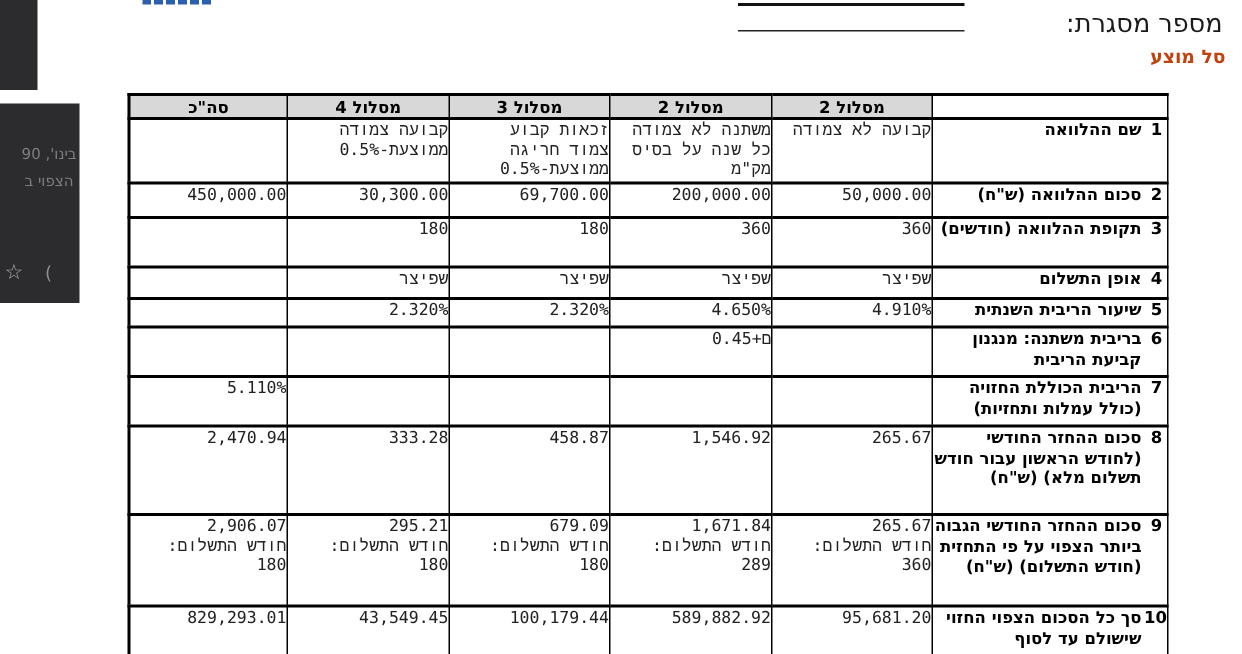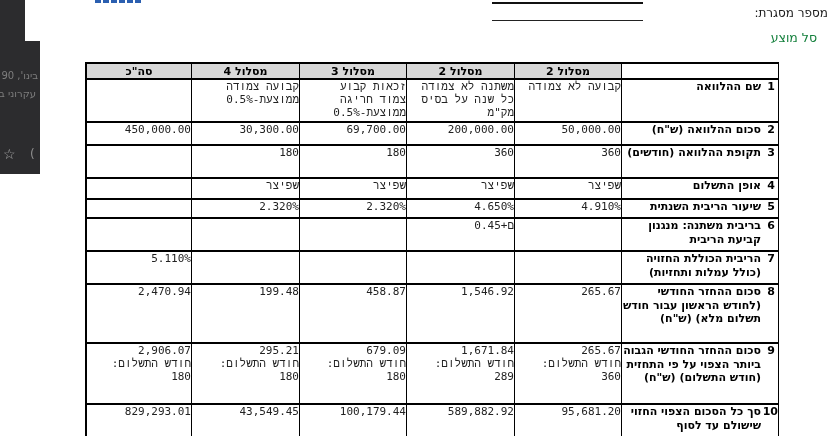--- a/index.html
+++ b/index.html
@@ -2,38 +2,38 @@
 <html lang="he"><head>
 <meta charset="utf-8">
 <style>
   html,body{margin:0;padding:0;}
   body{
     position:relative;width:828px;height:436px;overflow:hidden;background:#ffffff;
     font-family:"DejaVu Sans","Liberation Sans",sans-serif;
   }
   
   .backdrop-a{position:absolute;left:0;top:0;width:25px;height:60px;background:#2c2c2e;}
-  .backdrop-b{position:absolute;left:0;top:41px;width:40px;height:133px;background:#2c2c2e;overflow:hidden;}
+  .backdrop-b{position:absolute;left:0;top:69px;width:53px;height:133px;background:#2c2c2e;overflow:hidden;}
   .bg-frag{position:absolute;color:#7e7e7e;font-size:10px;direction:rtl;white-space:nowrap;}
   .bg-frag.l1{right:2px;top:29px;}
   .bg-frag.l2{right:4px;top:47px;}
   .bg-star{position:absolute;left:3px;top:105px;color:#a9a9a9;font-size:14px;}
   .bg-paren{position:absolute;left:30px;top:106px;color:#8f8f8f;font-size:12px;}
 
   
   .link-frag{
     position:absolute;left:95px;top:0;width:47px;height:3px;
     background:repeating-linear-gradient(90deg,#2b5fb0 0 6px,#ffffff 6px 8px);
   }
 
   
   .rule1{position:absolute;left:492px;top:2px;width:151px;height:2px;background:#111;}
   .rule2{position:absolute;left:492px;top:20px;width:151px;height:1px;background:#222;}
-  .frame-label{position:absolute;right:0;top:6px;font-size:12px;color:#1a1a1a;direction:rtl;}
-  .section-title{position:absolute;right:11px;top:30px;font-size:12.5px;font-weight:400;color:#15803d;direction:rtl;margin-left:12px;}
+  .frame-label{position:absolute;right:13px;top:6px;font-size:17px;color:#1a1a1a;direction:rtl;}
+  .section-title{position:absolute;right:11px;top:30px;font-size:12.5px;font-weight:700;color:#c2410c;direction:rtl;margin-left:12px;}
 
   
   table.offer{
     position:absolute;left:85px;top:62px;width:694px;
     border-collapse:separate;border-spacing:0;table-layout:fixed;direction:rtl;
   }
   table.offer td,table.offer th{
     box-sizing:border-box;margin:0;vertical-align:top;overflow:hidden;
     border-right:1px solid #000;border-top:2px solid #000;padding:0;
   }
@@ -57,21 +57,21 @@
   tr.r0{height:16px;} tr.r1{height:43px;} tr.r2{height:23px;} tr.r3{height:33px;}
   tr.r4{height:21px;} tr.r5{height:19px;} tr.r6{height:33px;} tr.r7{height:33px;}
   tr.r8{height:59px;} tr.r9{height:61px;} tr.r10{height:42px;}
 </style>
 </head>
 <body>
 
 <div class="backdrop-a"></div>
 <div class="backdrop-b">
   <span class="bg-frag l1">בינו', 90</span>
-  <span class="bg-frag l2">עקרוני ב</span>
+  <span class="bg-frag l2">הצפוי ב</span>
   <span class="bg-star">☆</span>
   <span class="bg-paren">(</span>
 </div>
 
 <div class="link-frag"></div>
 
 <div class="rule1"></div>
 <div class="rule2"></div>
 <div class="frame-label">מספר מסגרת:</div>
 <div class="section-title">סל מוצע</div>
@@ -201,21 +201,21 @@
   <tr class="r8">
     <td class="lab">
           <div class="lab-in">
       <span class="num">8</span>
       <span class="txt">סכום ההחזר החודשי (לחודש הראשון עבור חודש תשלום מלא) (ש"ח)</span>
           </div>
         </td>
     <td class="val">265.67</td>
     <td class="val">1,546.92</td>
     <td class="val">458.87</td>
-    <td class="val">199.48</td>
+    <td class="val">333.28</td>
     <td class="val last">2,470.94</td>
   </tr>
 
   <tr class="r9">
     <td class="lab">
           <div class="lab-in">
       <span class="num">9</span>
       <span class="txt">סכום ההחזר החודשי הגבוה ביותר הצפוי על פי התחזית (חודש התשלום) (ש"ח)</span>
           </div>
         </td>

